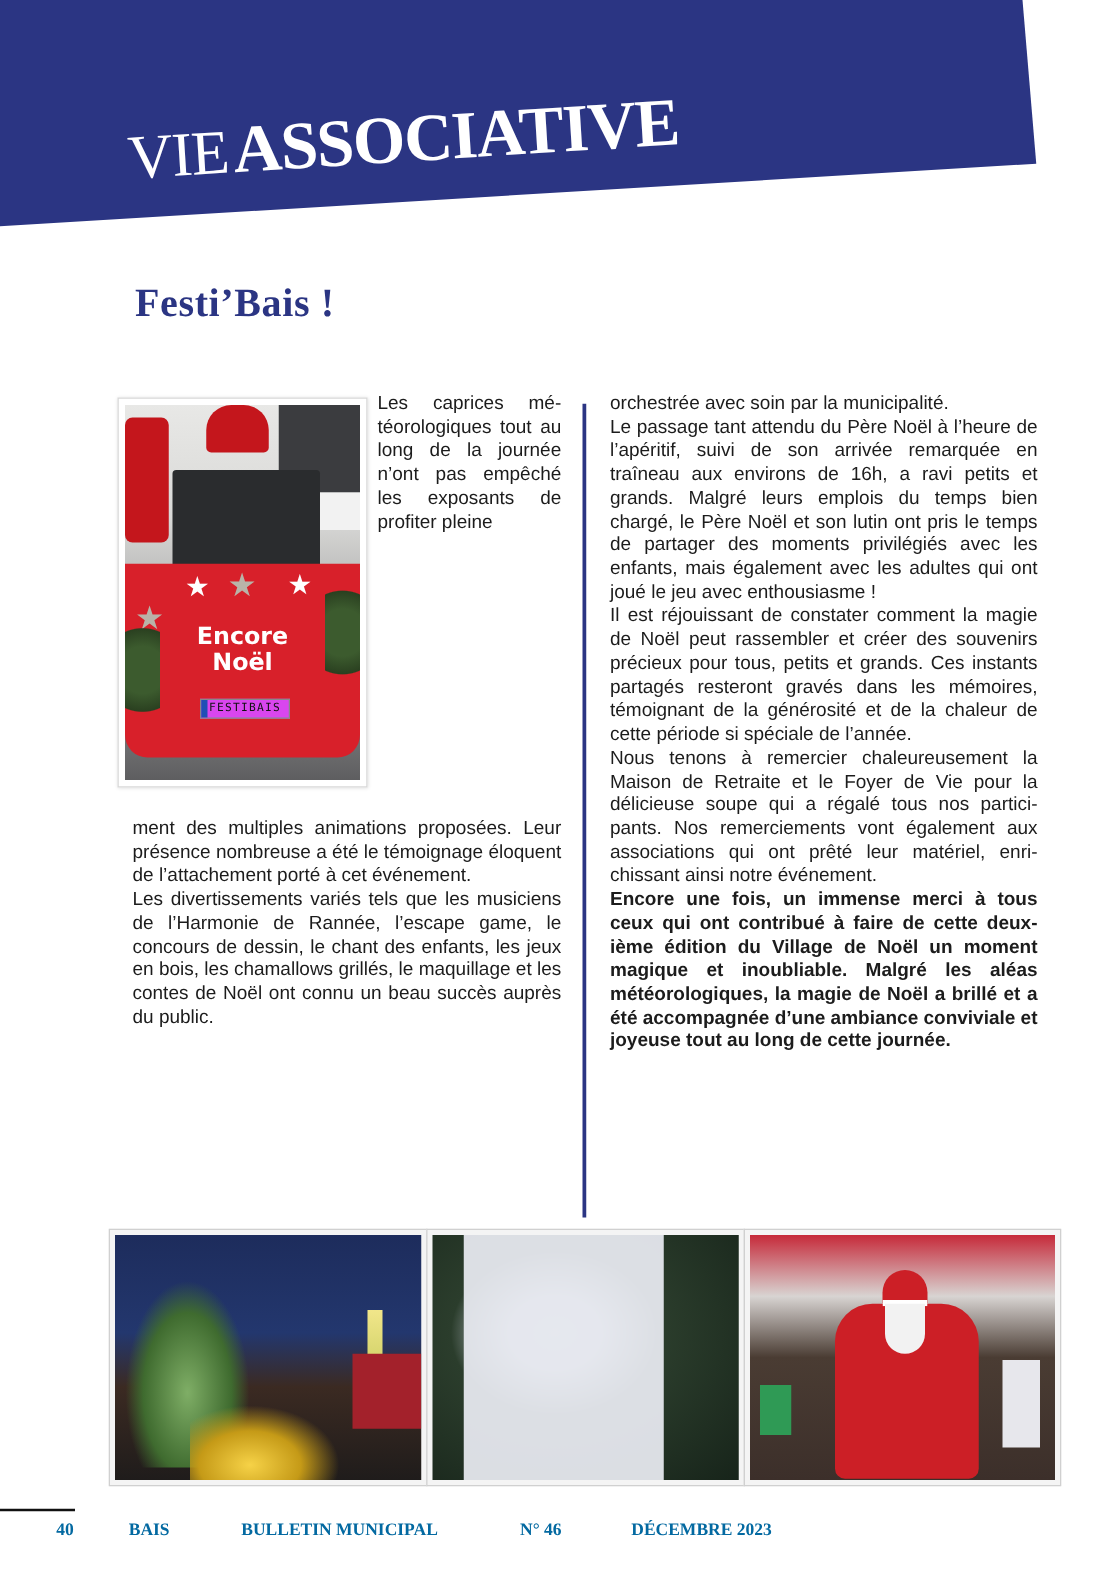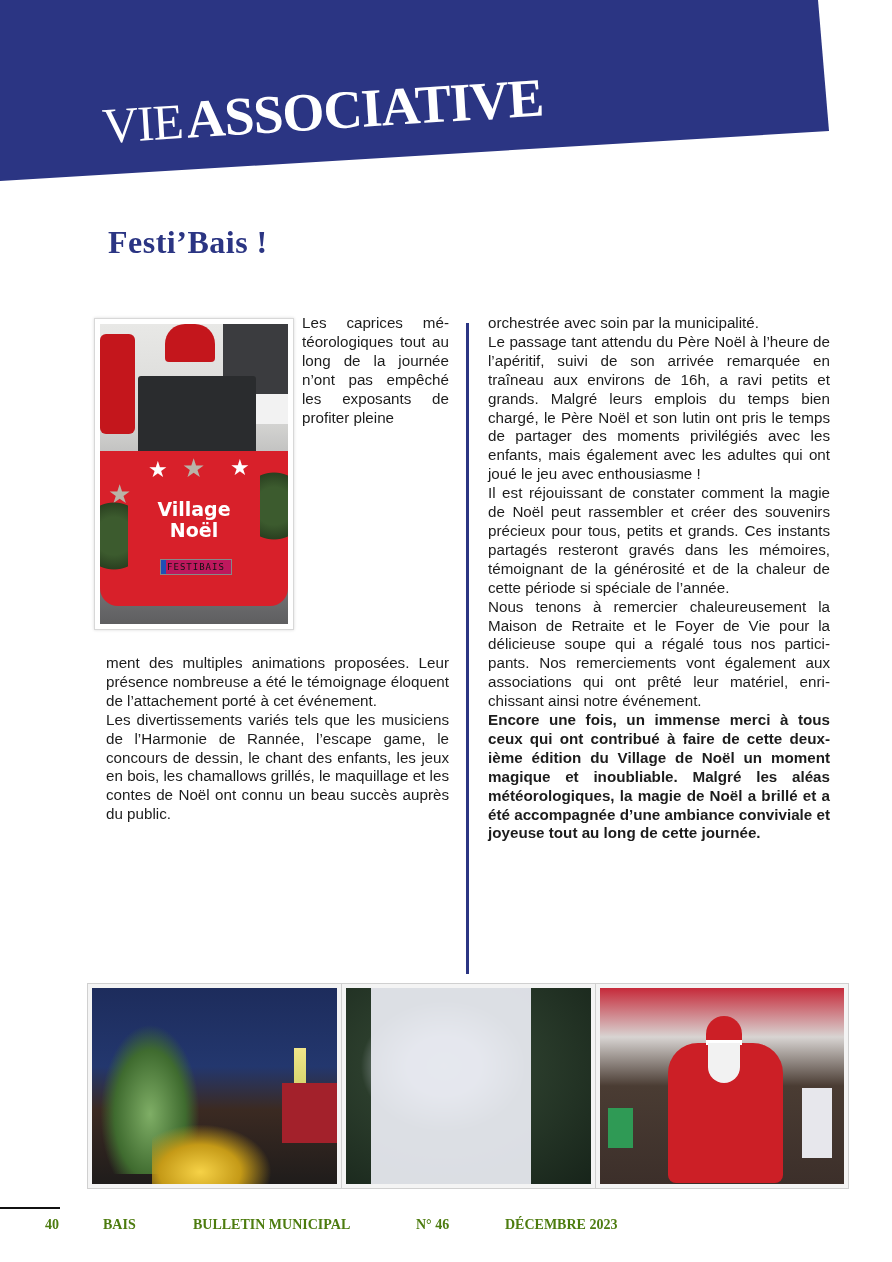--- a/index.html
+++ b/index.html
@@ -17,21 +17,21 @@
 
   .photo-main { position: absolute; left: 94px; top: 318px; width: 200px; height: 312px; background: #fff; border: 1px solid #d8d8d8; box-shadow: 0 0 3px rgba(0,0,0,0.15); box-sizing: border-box; padding: 5px; }
   .photo-main .pic { width: 100%; height: 100%; position: relative; overflow: hidden; background: linear-gradient(#e8e8e6 0%, #d9d9d7 30%, #5e5e60 100%); }
   .sleigh { position: absolute; left: 0; right: 0; bottom: 18px; height: 155px; background: #d8202a; border-radius: 0 0 18px 18px; }
   .seat { position: absolute; left: 38px; top: 52px; width: 118px; height: 90px; background: #2a2c2e; border-radius: 3px; }
   .santa-hat { position: absolute; left: 65px; top: 0; width: 50px; height: 38px; background: #c4161c; border-radius: 20px 20px 4px 4px; }
   .santa-arm { position: absolute; left: 0; top: 10px; width: 35px; height: 100px; background: #c4161c; border-radius: 6px; }
   .tent { position: absolute; right: 0; top: 0; width: 65px; height: 70px; background: #3b3c3f; }
   .tent2 { position: absolute; right: 0; top: 70px; width: 50px; height: 30px; background: #f2f2f2; }
   .sleigh-text { position: absolute; left: 0; right: 0; top: 48px; text-align: center; color: #fff; font-weight: bold; font-size: 19px; line-height: 21px; font-family: "DejaVu Sans", sans-serif; }
-  .plate { position: absolute; left: 60px; top: 108px; width: 70px; height: 14px; background: #be185d; border: 1px solid #888; font-size: 9px; line-height: 14px; text-align: center; font-family: "DejaVu Sans Mono", monospace; color: #111; letter-spacing: 1px; }
+  .plate { position: absolute; left: 60px; top: 108px; width: 70px; height: 14px; background: #d946ef; border: 1px solid #888; font-size: 9px; line-height: 14px; text-align: center; font-family: "DejaVu Sans Mono", monospace; color: #111; letter-spacing: 1px; }
   .plate::before { content: ""; position: absolute; left: 0; top: 0; width: 5px; height: 100%; background: #1f4fb5; }
   .star { position: absolute; color: #fff; font-size: 22px; line-height: 1; }
   .star.grey { color: #b9b3a8; font-size: 26px; }
   .fir { position: absolute; width: 28px; height: 90px; background: radial-gradient(circle, #3c5b2e 40%, #2a4020 70%, transparent 72%); }
 
   .body-text { font-size: 15.2px; line-height: 18.9px; text-align: justify; color: #1c1c1c; }
   .body-text p { margin: 0; }
   .col-left-top { position: absolute; left: 302px; top: 314px; width: 147px; hyphens: manual; }
   .col-left-bottom { position: absolute; left: 106px; top: 654px; width: 343px; }
   .col-right { position: absolute; left: 488px; top: 314px; width: 342px; }
@@ -52,21 +52,21 @@
   .tree2 { position: absolute; left: 202px; top: 60px; width: 12px; height: 80px; background: linear-gradient(#f1e68a, #b8c24e); }
   .tent-red { position: absolute; right: 0; top: 95px; width: 55px; height: 60px; background: #a3212b; }
   .reindeer { position: absolute; left: 25px; top: 0; width: 160px; height: 200px; background: #e6e8ee; clip-path: polygon(45% 0, 60% 5, 65% 25%, 80% 35%, 70% 45%, 60% 60%, 58% 100%, 45% 100%, 40% 70%, 20% 60%, 10% 40%, 20% 20%, 35% 25%); opacity: 0.95; }
   .santa-body { position: absolute; left: 68px; top: 55px; width: 115px; height: 140px; background: #cc1f26; border-radius: 30px 30px 8px 8px; }
   .santa-beard { position: absolute; left: 108px; top: 55px; width: 32px; height: 40px; background: #f2f2f2; border-radius: 0 0 16px 16px; }
   .santa-hat2 { position: absolute; left: 106px; top: 28px; width: 36px; height: 24px; background: #cc1f26; border-radius: 18px 18px 0 0; border-bottom: 5px solid #fff; }
   .gift { position: absolute; right: 12px; top: 100px; width: 30px; height: 70px; background: #e7e7ec; }
   .gift2 { position: absolute; left: 8px; top: 120px; width: 25px; height: 40px; background: #2f9a55; }
 
   .footer-rule { position: absolute; left: 0; top: 1207px; width: 60px; height: 2px; background: #111; }
-  .footer { position: absolute; top: 1215px; left: 0; width: 891px; height: 24px; font-family: "Liberation Serif", serif; font-size: 14px; color: #4d7c0f; }
+  .footer { position: absolute; top: 1215px; left: 0; width: 891px; height: 24px; font-family: "Liberation Serif", serif; font-size: 14px; color: #0369a1; }
   .footer span { position: absolute; top: 2px; white-space: nowrap; }
   .f-page { left: 45px; font-weight: bold; }
   .f-town { left: 103px; font-weight: bold; }
   .f-bull { left: 193px; font-weight: bold; }
   .f-num { left: 416px; font-weight: bold; }
   .f-date { left: 505px; font-weight: bold; }
 </style>
 </head>
 <body>
 
@@ -92,21 +92,21 @@
     <div class="tent2"></div>
     <div class="seat"></div>
     <div class="sleigh">
       <span class="star" style="left:48px;top:8px;">★</span>
       <span class="star grey" style="left:82px;top:4px;">★</span>
       <span class="star" style="left:130px;top:6px;">★</span>
       <span class="star grey" style="left:8px;top:30px;">★</span>
       <div class="fir" style="left:0;top:40px;"></div>
       <div class="fir" style="right:0;top:10px;"></div>
       <div class="sleigh-text">
-        <div>Village</div>
+        <div>Encore</div>
         <div>Noël</div>
       </div>
       <div class="plate">FESTIBAIS</div>
     </div>
   </div>
 </div>
 
 <div class="body-text col-left-top">
   <p>Les caprices mé­téorologiques tout au long de la jour­née n’ont pas em­pêché les exposants de profiter pleine­</p>
 </div>

